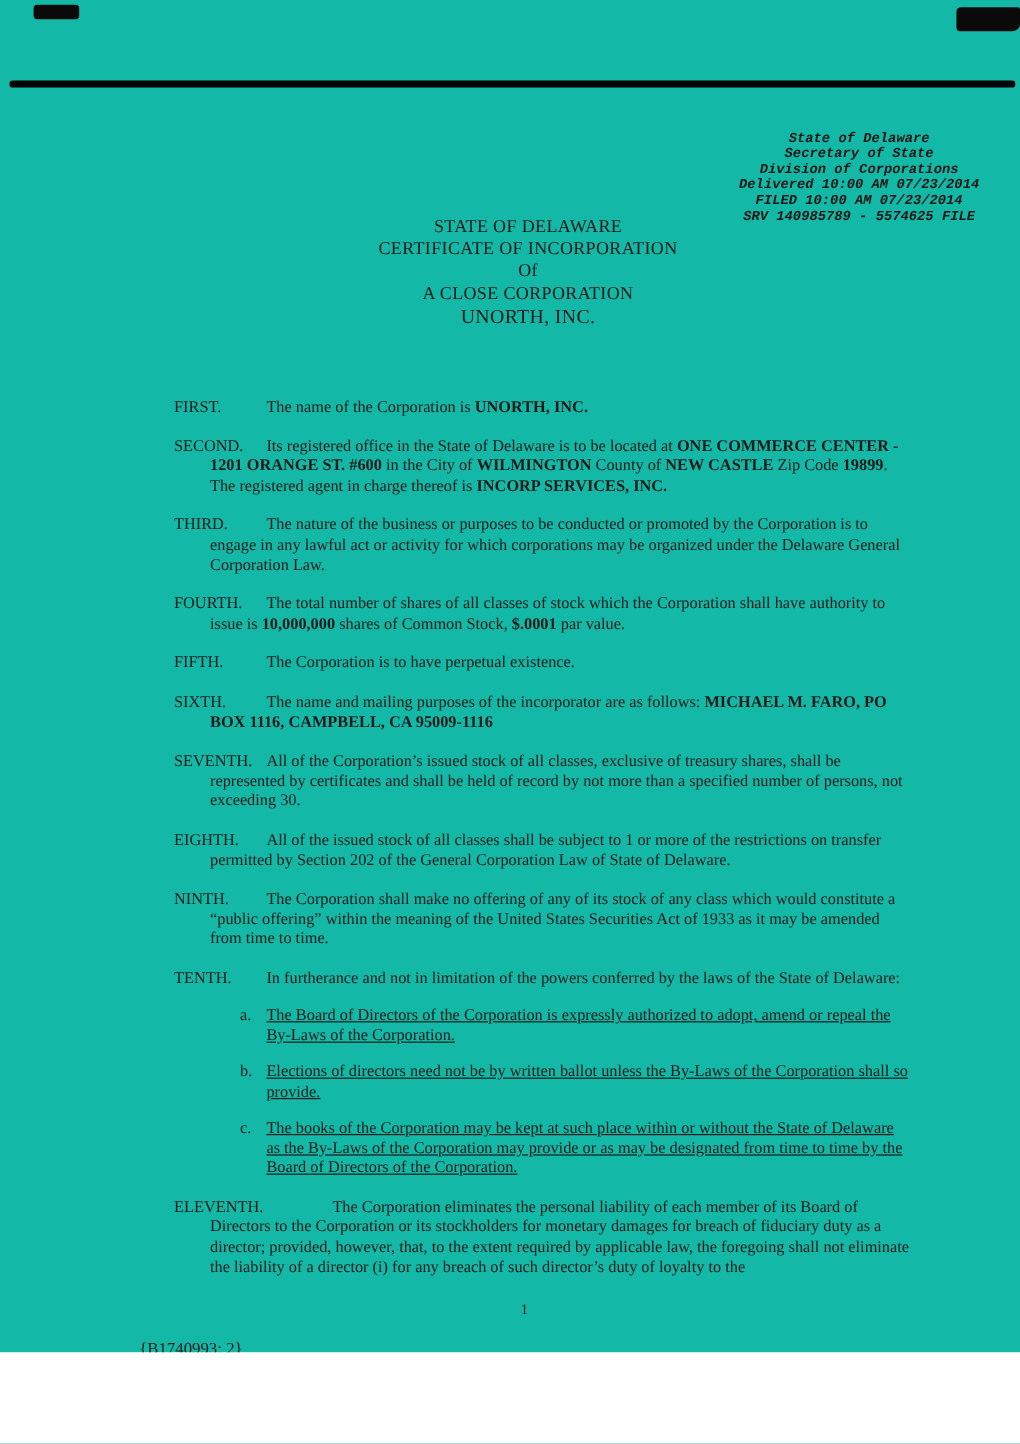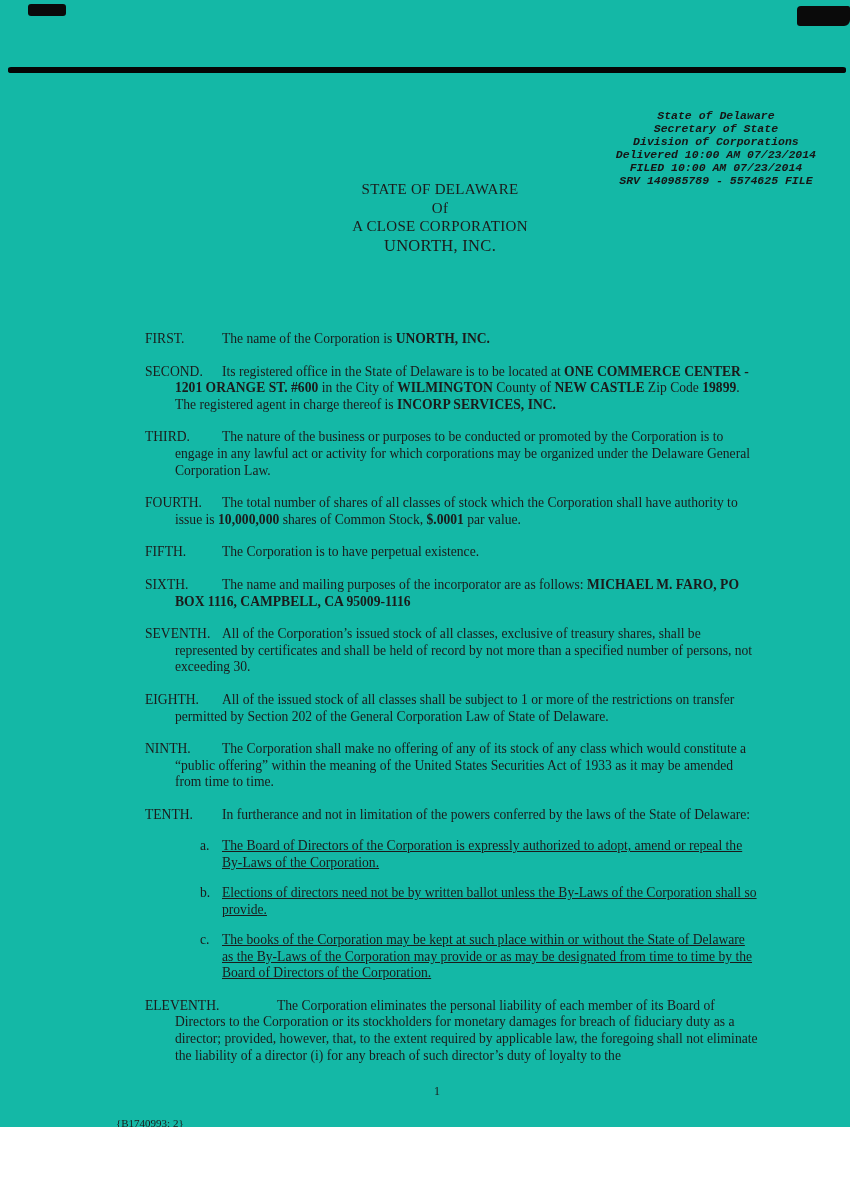--- a/index.html
+++ b/index.html
@@ -99,21 +99,21 @@
     top: 1084px;
     left: 0;
     width: 874px;
     text-align: center;
     font-size: 12px;
   }
   .footer-ref {
     position: absolute;
     top: 1117px;
     left: 116px;
-    font-size: 11px;
+    font-size: 14px;
   }
 </style>
 </head>
 <body>
 
 <div class="page">
 
   <div class="artifact tl"></div>
   <div class="artifact tr"></div>
   <div class="rule-heavy"></div>
@@ -122,20 +122,21 @@
     <div>State of Delaware</div>
     <div>Secretary of State</div>
     <div>Division of Corporations</div>
     <div>Delivered 10:00 AM 07/23/2014</div>
     <div>FILED 10:00 AM 07/23/2014</div>
     <div>SRV 140985789 - 5574625 FILE</div>
   </div>
 
   <div class="title-block">
     <div class="title-line">STATE OF DELAWARE</div>
+    <div class="title-line">CERTIFICATE OF INCORPORATION</div>
     <div class="title-line">Of</div>
     <div class="title-line">A CLOSE CORPORATION</div>
     <div class="title-line big">UNORTH, INC.</div>
   </div>
 
   <div class="content">
 
     <p class="article">
       <span class="label">FIRST.</span><span><span>The name of the Corporation is </span><span class="b">UNORTH, INC.</span></span>
     </p>

